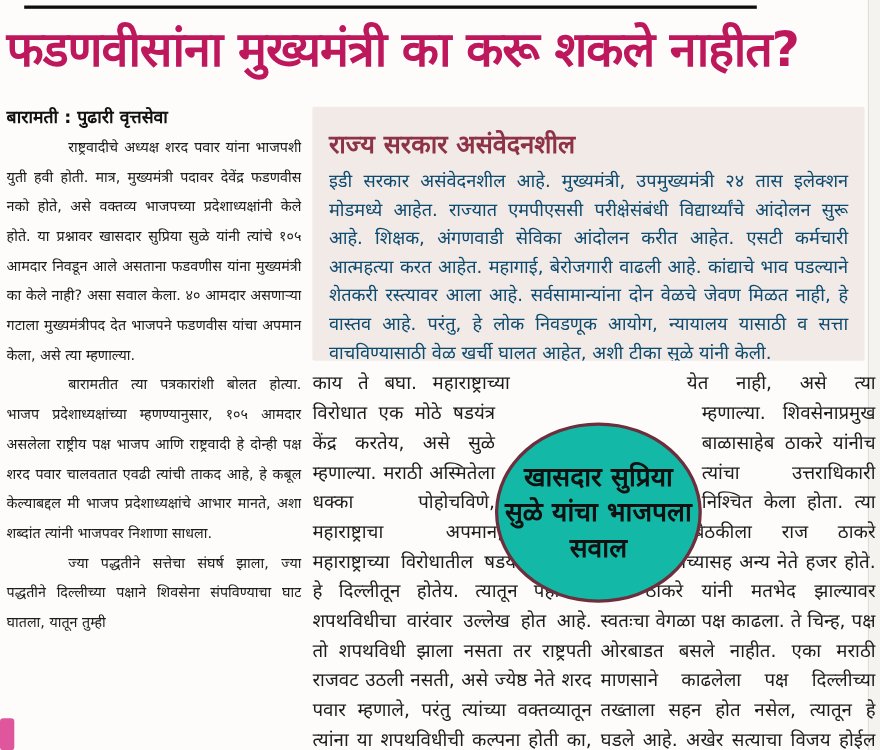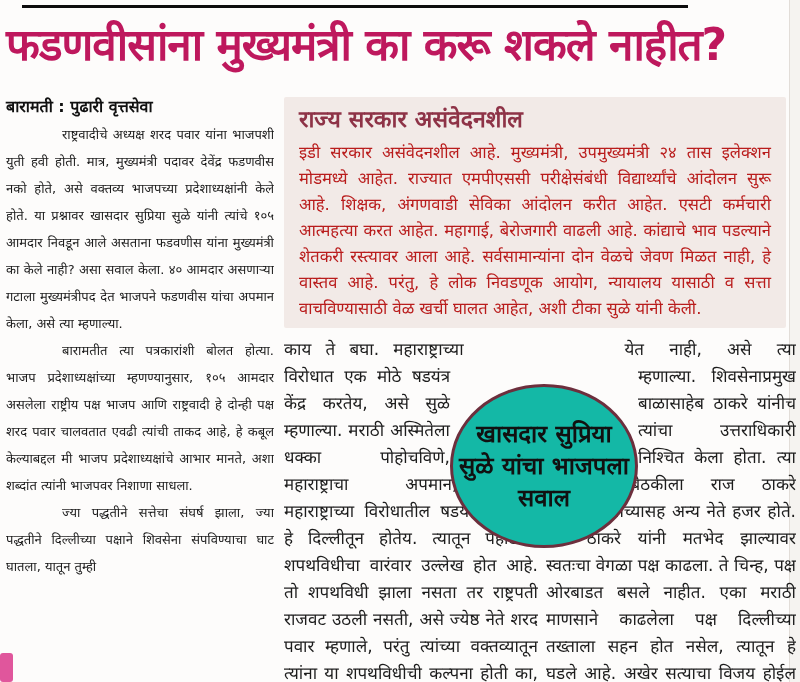--- a/index.html
+++ b/index.html
@@ -58,34 +58,34 @@
     overflow: hidden;
     font-size: 13px;
   }
   .col-left p { text-indent: 56px; }
   .highlight-box {
     position: absolute;
     left: 284px; top: 97px;
     width: 502px; height: 231px;
     background: #f2eae7;
     border-radius: 2px;
-    padding: 5px 15px 8px 15px;
+    padding: 17px 15px 8px 15px;
     overflow: hidden;
   }
   .highlight-heading {
     font-size: 23px;
     font-weight: 700;
     color: #8e3347;
     margin-bottom: 6px;
   }
   .highlight-body {
     font-size: 16.5px;
     line-height: 26px;
     text-align: justify;
-    color: #b91c1c;
+    color: #0c4a6e;
   }
   .col-mid {
     position: absolute;
     left: 284px; top: 336px;
     width: 254px; height: 346px;
     overflow: hidden;
   }
   .col-right {
     position: absolute;
     left: 546px; top: 336px;

